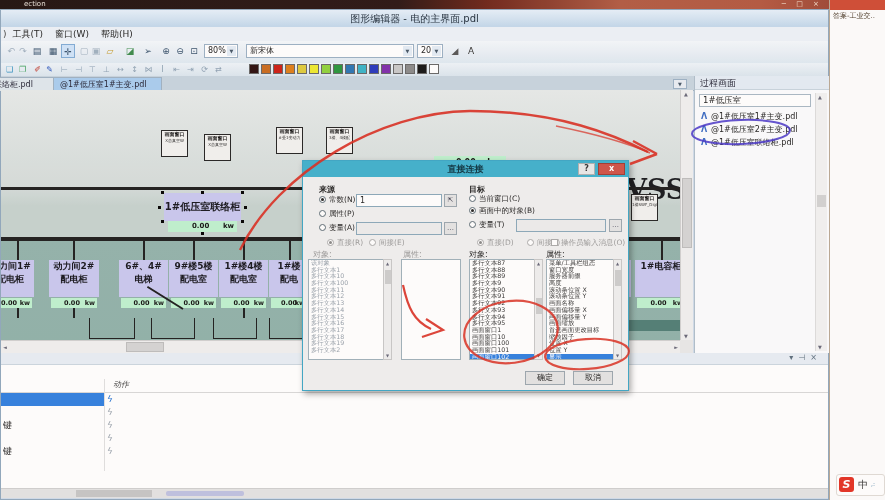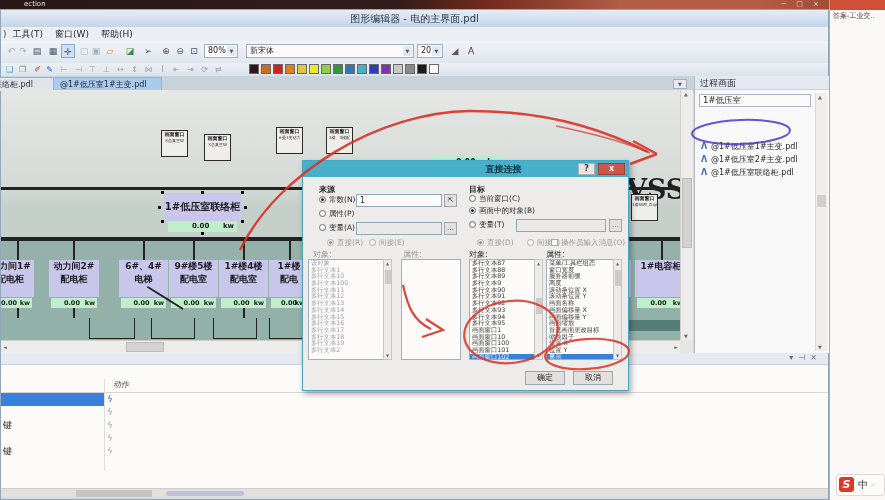--- a/index.html
+++ b/index.html
@@ -60,21 +60,21 @@
   #canvas-vscroll{left:679px;top:80px;width:13px;height:250px;background:#f0f0f0;border-left:1px solid #d0d0d0;box-sizing:border-box;}
   #canvas-vscroll .thumb{position:absolute;left:1px;top:88px;width:10px;height:70px;background:#d4d4d4;border:1px solid #bdbdbd;box-sizing:border-box;}
   #canvas-hscroll{left:0;top:330px;width:679px;height:13px;background:#f0f0f0;border-top:1px solid #d0d0d0;box-sizing:border-box;}
   #canvas-hscroll .thumb{position:absolute;left:125px;top:1px;width:38px;height:10px;background:#d4d4d4;border:1px solid #bdbdbd;box-sizing:border-box;}
   .scroll-arrow{position:absolute;font-size:5px;color:#667;}
   #canvas-corner{left:679px;top:330px;width:13px;height:13px;background:#e8e8e8;}
   
   #process-panel{left:693px;top:66px;width:135px;height:277px;background:#fbfcfe;border-left:1px solid #aebecb;box-sizing:border-box;}
   #process-header{left:0;top:0;width:134px;height:14px;background:#e4edf5;font-size:9px;color:#223;line-height:14px;padding-left:5px;border-bottom:1px solid #c8d4de;box-sizing:border-box;}
   #process-filter{left:4px;top:18px;width:112px;height:13px;background:#fff;border:1px solid #a8b8c4;box-sizing:border-box;font-size:8.5px;line-height:11px;padding-left:3px;color:#222;}
-  #process-list{left:2px;top:34px;width:118px;margin-top:30px;}
+  #process-list{left:2px;top:34px;width:118px;}
   .pdl-item{position:relative;height:13px;font-size:8px;color:#222;line-height:13px;white-space:nowrap;}
   .pdl-icon{display:inline-block;width:10px;color:#3a6bc4;font-weight:bold;font-size:8px;margin-left:4px;}
   #process-scroll{left:120px;top:17px;width:12px;height:258px;background:#f2f2f2;border-left:1px solid #ddd;box-sizing:border-box;}
   #process-scroll .thumb{position:absolute;left:1px;top:102px;width:9px;height:12px;background:#d2d2d2;}
   
   #bottom-panel{left:0;top:343px;width:827px;height:135px;background:#fff;}
   #bp-header{left:0;top:0;width:827px;height:12px;background:#e7eef5;border-bottom:1px solid #cbd6e0;box-sizing:border-box;}
   #bp-icons{position:absolute;right:6px;top:0;font-size:8px;color:#5a6c7c;letter-spacing:5px;}
   #ev-table{left:0;top:26px;width:827px;}
   #ev-head{position:relative;height:13px;border-bottom:1px solid #d8d8d8;font-size:8px;color:#444;}
@@ -93,21 +93,21 @@
   #right-window{left:829px;top:0;width:56px;height:500px;background:#fdfdfd;border-left:1px solid #b9a894;box-sizing:border-box;}
   #rw-tabstrip{left:0;top:0;width:55px;height:10px;background:#cf4a33;}
   #rw-title{left:3px;top:11px;width:52px;font-size:7px;color:#4a3a28;white-space:nowrap;overflow:hidden;}
   #sogou-bar{left:836px;top:474px;width:49px;height:22px;background:#fff;border:1px solid #e0dcd6;border-radius:3px;box-sizing:border-box;}
   #sogou-s{position:absolute;left:2px;top:2px;width:15px;height:15px;background:#e33022;border-radius:3px;color:#fff;font-weight:bold;font-style:italic;font-size:11px;text-align:center;line-height:15px;}
   #sogou-mode{position:absolute;left:21px;top:3px;font-size:10px;color:#333;}
   #sogou-dots{position:absolute;left:34px;top:5px;font-size:6px;color:#58a;}
   
   #dialog{left:302px;top:160px;width:327px;height:231px;background:#f0f0f0;border:1px solid #3ba6c6;box-shadow:2px 3px 6px rgba(0,0,0,.35);box-sizing:border-box;z-index:50;}
   #dlg-titlebar{left:0;top:0;width:325px;height:16px;background:#3fb0cd;}
-  #dlg-title{width:100%;text-align:center;font-size:9px;color:#0b3340;line-height:16px;font-weight:bold;padding-left:38px;}
+  #dlg-title{width:100%;text-align:center;font-size:9px;color:#0b3340;line-height:16px;font-weight:bold;}
   #dlg-help{right:33px;top:2px;width:17px;height:12px;background:#e8e8e8;border:1px solid #b0b0b0;box-sizing:border-box;text-align:center;font-size:8px;line-height:10px;color:#333;font-weight:bold;}
   #dlg-close{right:3px;top:2px;width:27px;height:12px;background:#cf5247;border:1px solid #a03a32;box-sizing:border-box;text-align:center;font-size:8px;line-height:10px;color:#fff;font-weight:bold;}
   .grp-label{position:absolute;font-size:8px;color:#222;font-weight:bold;}
   .dlg-row{position:absolute;font-size:7.5px;color:#222;height:10px;line-height:9px;}
   .dlg-row.dis{color:#9a9a9a;}
   .radio{display:inline-block;width:7px;height:7px;border:1px solid #5a6a74;border-radius:50%;background:#fff;vertical-align:-1px;margin-right:3px;box-sizing:border-box;position:relative;}
   .radio.on::after{content:'';position:absolute;left:1px;top:1px;width:3px;height:3px;border-radius:50%;background:#222;}
   .radio.dis{border-color:#aaa;}
   .radio.dis.on::after{background:#888;}
   .chk{display:inline-block;width:7px;height:7px;border:1px solid #aaa;background:#fff;vertical-align:-1px;margin-right:3px;box-sizing:border-box;}

